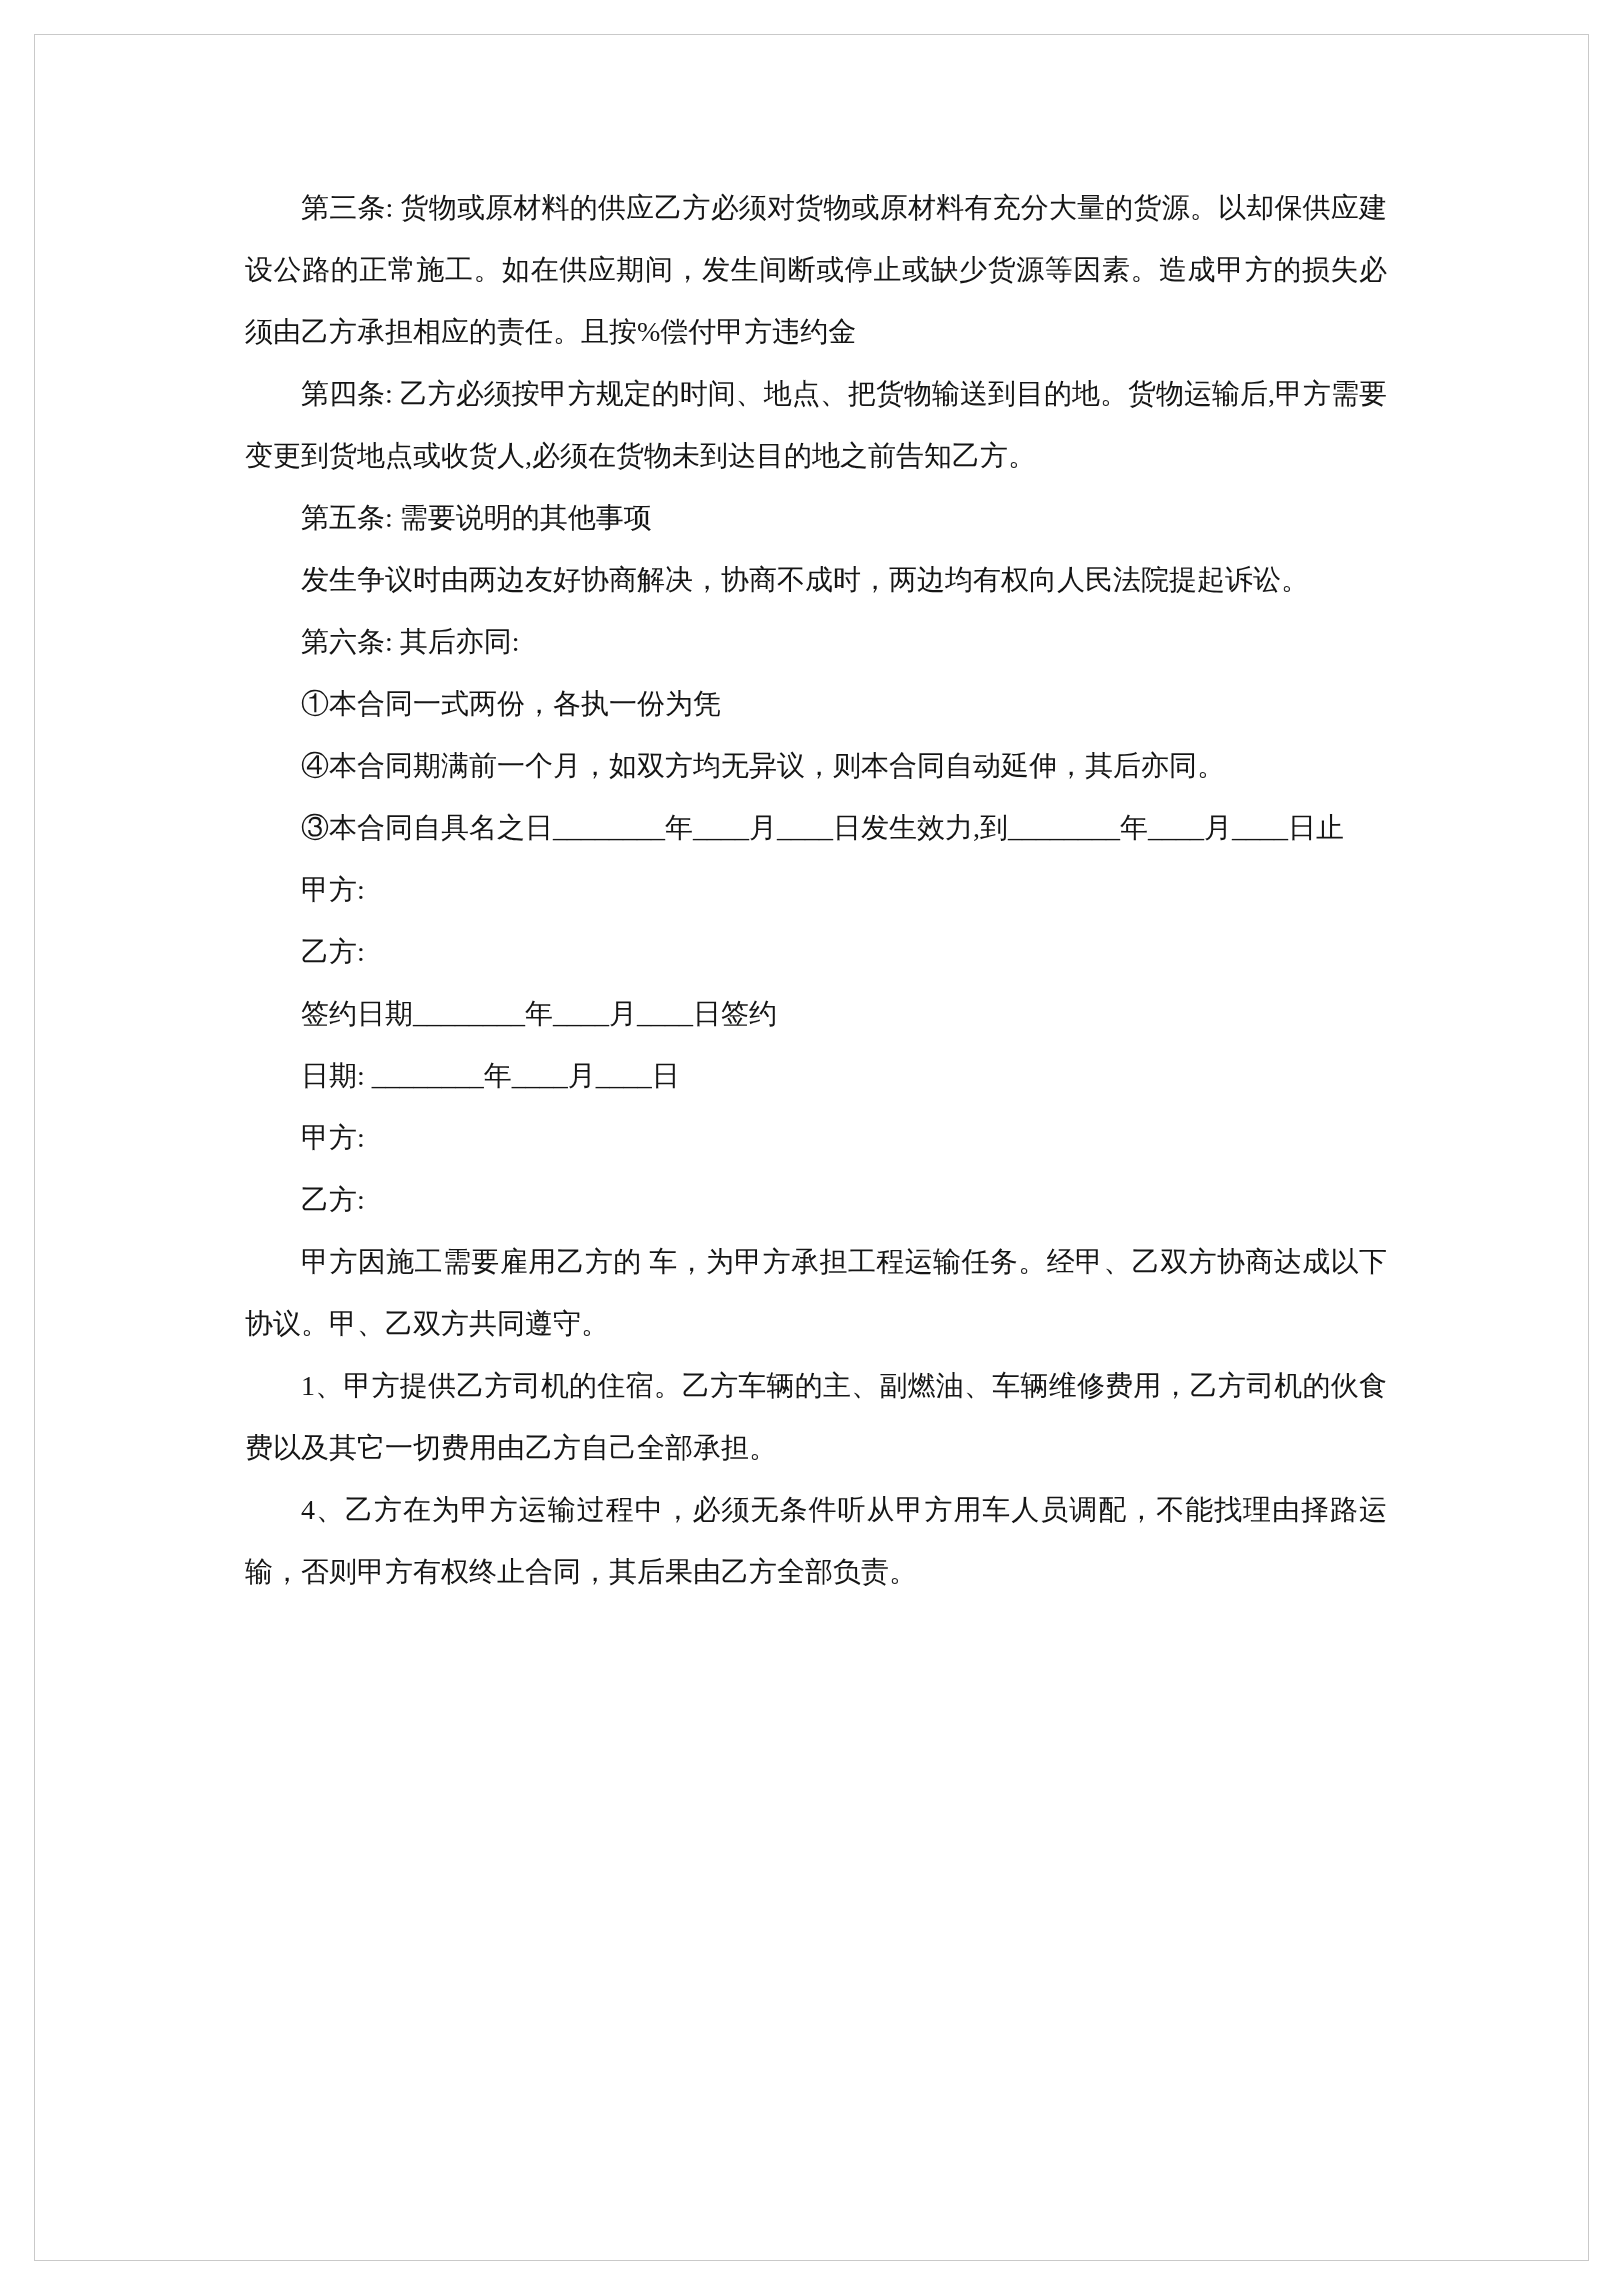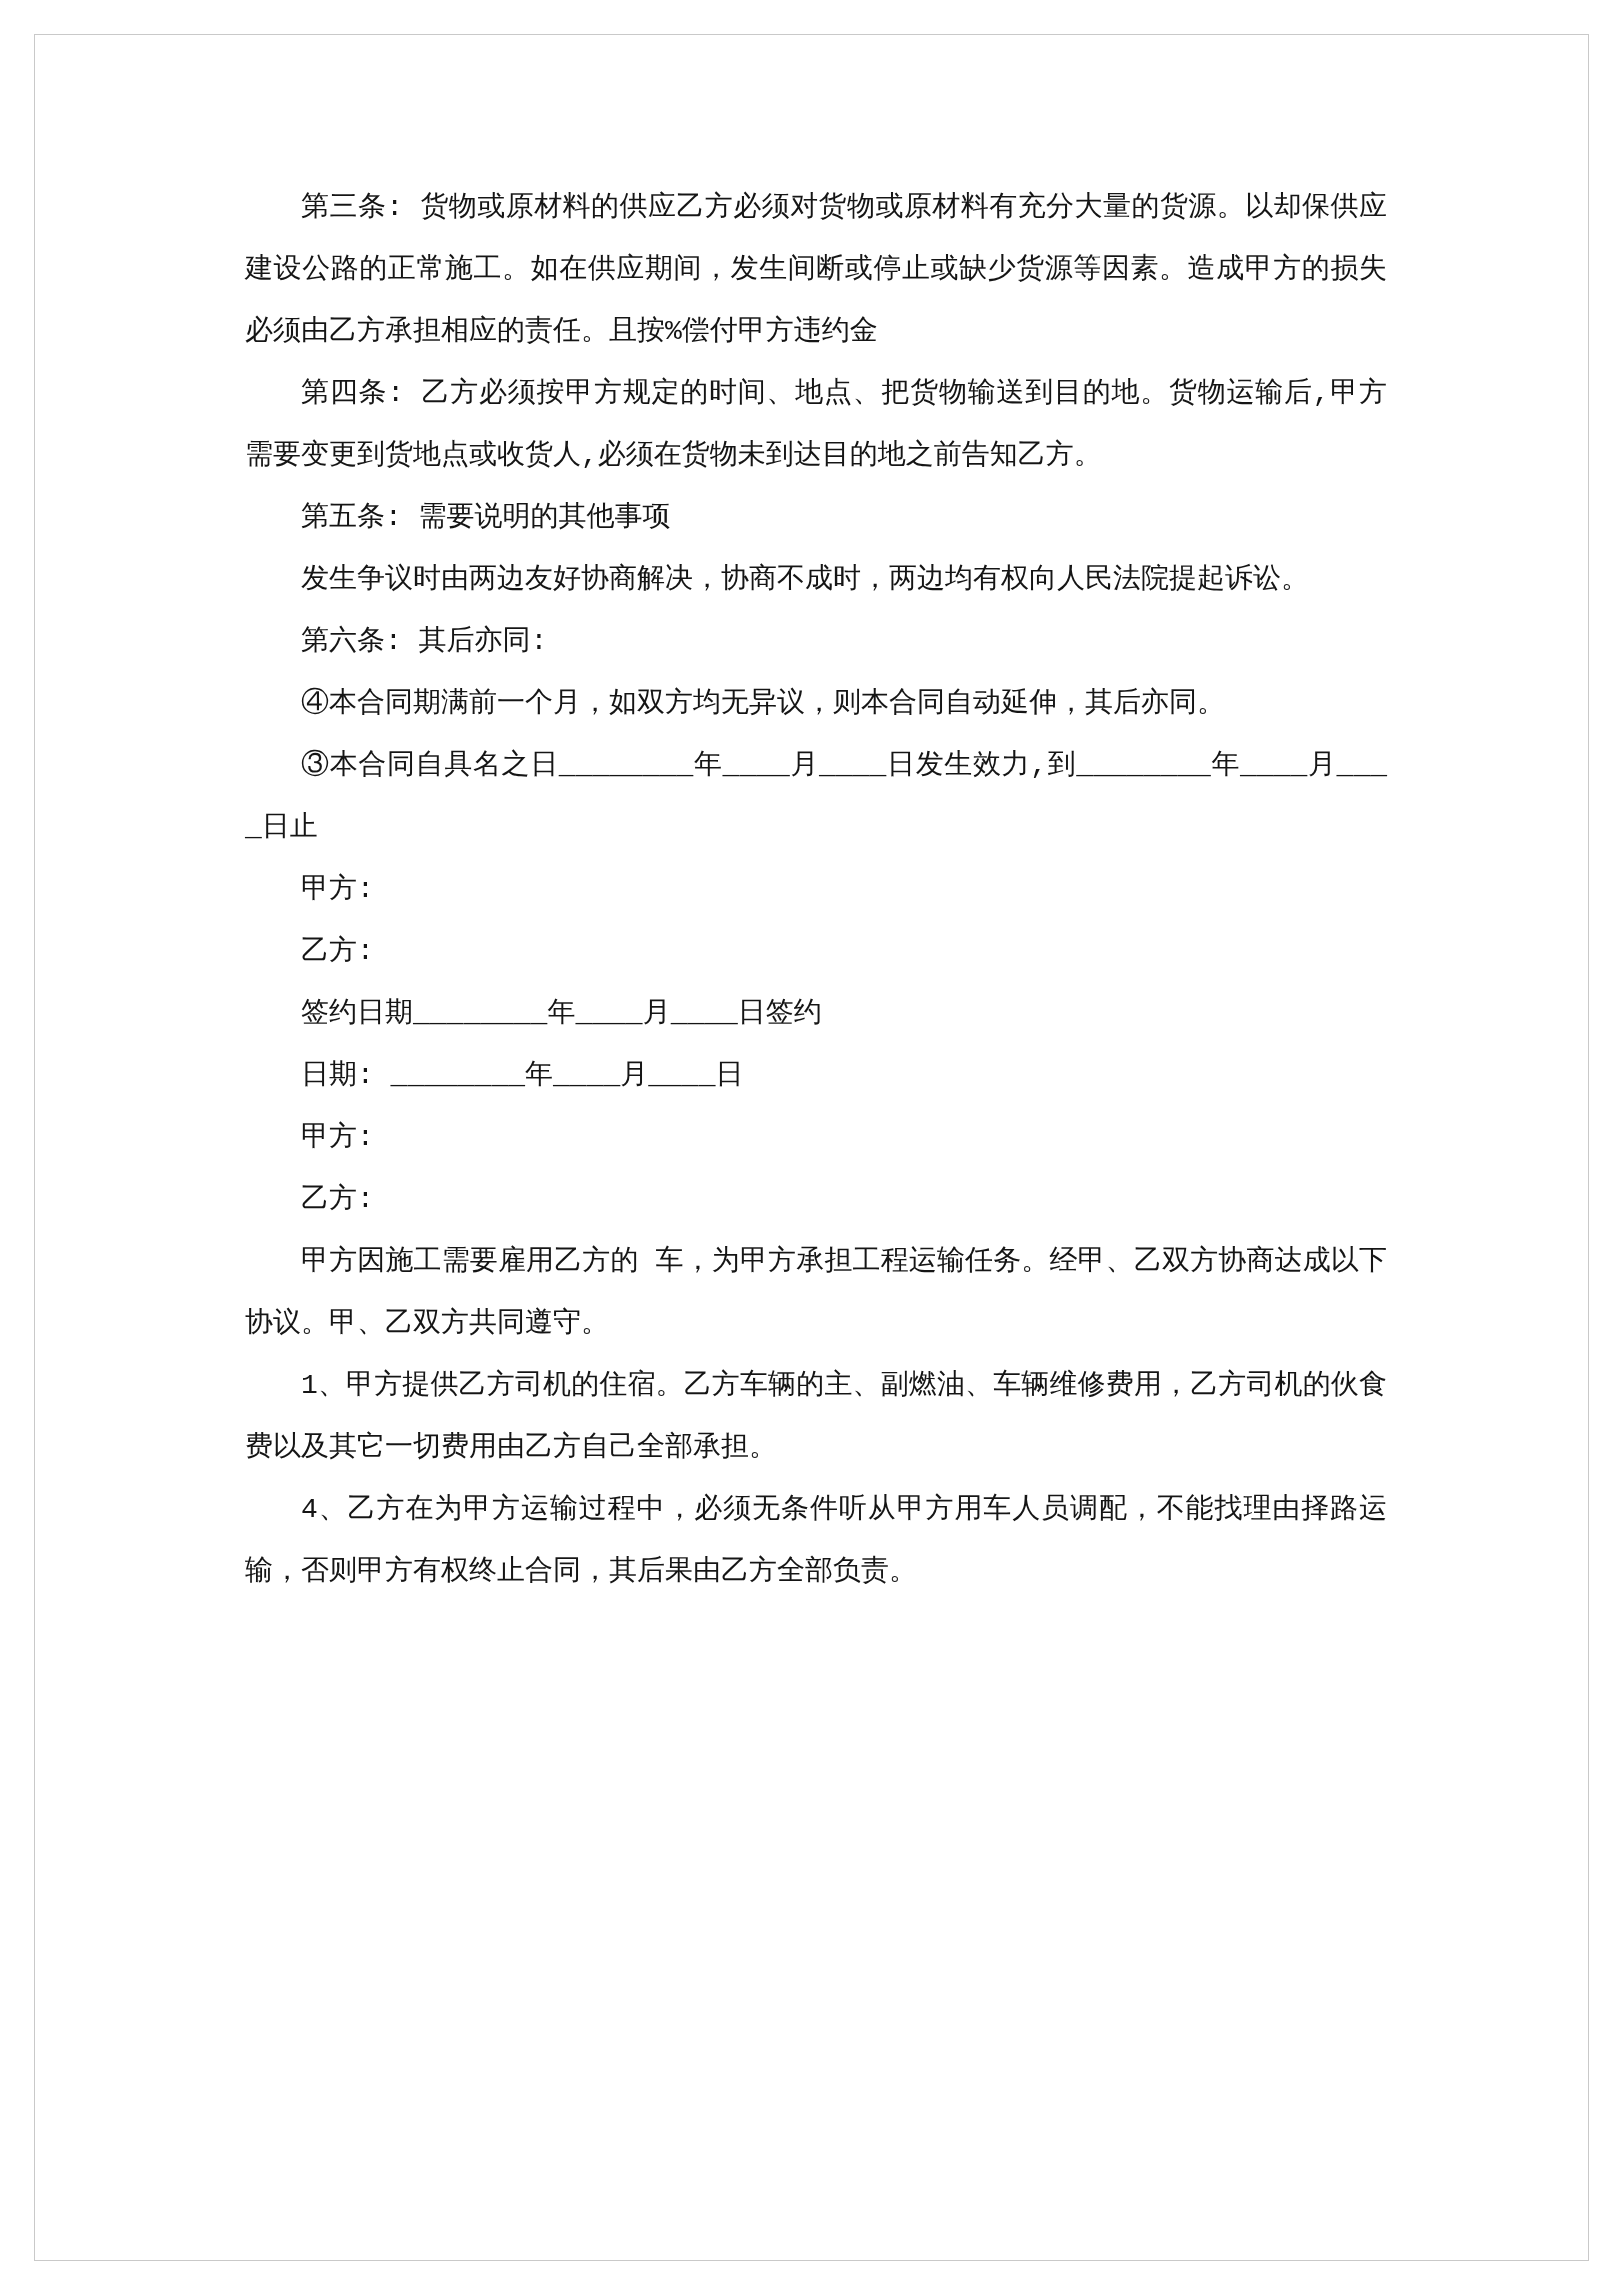--- a/index.html
+++ b/index.html
@@ -32,34 +32,34 @@
     font-size: 28px;
     line-height: 62px;
     text-align: justify;
   }
   .content p {
     margin: 0;
     padding: 0;
     text-indent: 2em;
     word-break: break-all;
     overflow-wrap: anywhere;
-    font-family: Liberation Mono, monospace;
   }
 </style>
 </head>
 <body>
 
 <div class="page-frame"></div>
 
 <div class="content">
     <p>第三条: 货物或原材料的供应乙方必须对货物或原材料有充分大量的货源。以却保供应建设公路的正常施工。如在供应期间，发生间断或停止或缺少货源等因素。造成甲方的损失必须由乙方承担相应的责任。且按%偿付甲方违约金</p>
     <p>第四条: 乙方必须按甲方规定的时间、地点、把货物输送到目的地。货物运输后,甲方需要变更到货地点或收货人,必须在货物未到达目的地之前告知乙方。</p>
     <p>第五条: 需要说明的其他事项</p>
     <p>发生争议时由两边友好协商解决，协商不成时，两边均有权向人民法院提起诉讼。</p>
     <p>第六条: 其后亦同:</p>
+    <p>①本合同一式两份，各执一份为凭</p>
     <p>④本合同期满前一个月，如双方均无异议，则本合同自动延伸，其后亦同。</p>
     <p>③本合同自具名之日________年____月____日发生效力,到________年____月____日止</p>
     <p>甲方:</p>
     <p>乙方:</p>
     <p>签约日期________年____月____日签约</p>
     <p>日期: ________年____月____日</p>
     <p>甲方:</p>
     <p>乙方:</p>
     <p>甲方因施工需要雇用乙方的 车，为甲方承担工程运输任务。经甲、乙双方协商达成以下协议。甲、乙双方共同遵守。</p>
     <p>1、甲方提供乙方司机的住宿。乙方车辆的主、副燃油、车辆维修费用，乙方司机的伙食费以及其它一切费用由乙方自己全部承担。</p>

